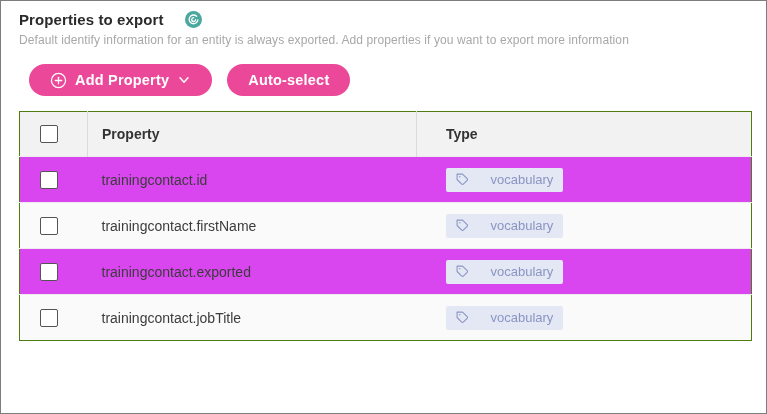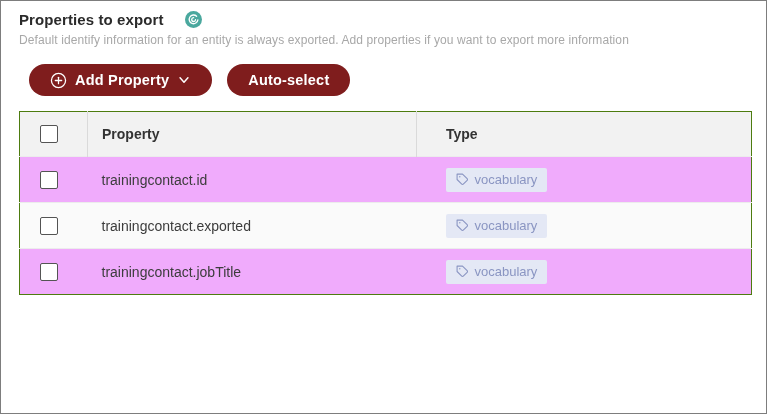--- a/index.html
+++ b/index.html
@@ -39,21 +39,21 @@
   .toolbar { display: flex; align-items: center; gap: 15px; margin-top: 17px; margin-left: 10px; }
   .btn {
     display: inline-flex;
     align-items: center;
     justify-content: center;
     gap: 8px;
     height: 32px;
     padding: 0 21px;
     border: none;
     border-radius: 16px;
-    background: #7f1d1d;
+    background: #ec4899;
     color: #ffffff;
     font-family: inherit;
     font-size: 14.5px;
     font-weight: 600;
     cursor: pointer;
     letter-spacing: 0.2px;
   }
   .btn svg { display: block; }
 
   
@@ -65,42 +65,42 @@
     font-size: 14px;
   }
   .props-table thead tr { height: 45px; background: #f2f2f2; }
   .props-table thead th {
     text-align: left;
     font-weight: 700;
     color: #333333;
     border-left: 1px solid #dadada;
   }
   .props-table thead th:first-child { border-left: none; }
-  .props-table tbody tr { height: 46px; border-top: 1px solid #ececec; background: #f0abfc; }
+  .props-table tbody tr { height: 46px; border-top: 1px solid #ececec; background: #d946ef; }
   .props-table tbody tr:nth-child(even) { background: #fafafa; }
   .col-check { width: 68px; padding-left: 20px; }
   .col-prop  { width: 329px; padding-left: 14px; color: #3c3c3c; }
   .col-type  { padding-left: 29px; }
 
   input[type="checkbox"] {
     appearance: none;
     -webkit-appearance: none;
     width: 18px;
     height: 18px;
     border: 1.6px solid #545454;
     border-radius: 2px;
     background: #ffffff;
     cursor: pointer;
     display: block;
   }
 
   .chip {
     display: inline-flex;
     align-items: center;
-    gap: 6px;
+    gap: 22px;
     height: 24px;
     padding: 0 10px;
     border-radius: 2px;
     background: #e4e8f5;
     color: #8a95c2;
     font-size: 13px;
   }
   .chip svg { display: block; }
 </style>
 </head>
@@ -168,20 +168,37 @@
                 </svg>
               </span>
               <span>vocabulary</span>
             </span>
           </td>
         </tr>
         <tr>
           <td class="col-check">
               <input type="checkbox" style="">
             </td>
+          <td class="col-prop"><span>trainingcontact.firstName</span></td>
+          <td class="col-type">
+            <span class="chip">
+              <span style="display:inline-flex;">
+                <svg width="13" height="13" viewBox="0 0 24 24" fill="none" stroke="#8a95c2" stroke-width="2" stroke-linejoin="round">
+                  <path d="M20.59 13.41l-7.17 7.17a2 2 0 0 1-2.83 0L2 12V2h10l8.59 8.59a2 2 0 0 1 0 2.83z"></path>
+                  <circle cx="7" cy="7" r="1.3" fill="#8a95c2" stroke="none"></circle>
+                </svg>
+              </span>
+              <span>vocabulary</span>
+            </span>
+          </td>
+        </tr>
+        <tr>
+          <td class="col-check">
+              <input type="checkbox" style="">
+            </td>
           <td class="col-prop"><span>trainingcontact.exported</span></td>
           <td class="col-type">
             <span class="chip">
               <span style="display:inline-flex;">
                 <svg width="13" height="13" viewBox="0 0 24 24" fill="none" stroke="#8a95c2" stroke-width="2" stroke-linejoin="round">
                   <path d="M20.59 13.41l-7.17 7.17a2 2 0 0 1-2.83 0L2 12V2h10l8.59 8.59a2 2 0 0 1 0 2.83z"></path>
                   <circle cx="7" cy="7" r="1.3" fill="#8a95c2" stroke="none"></circle>
                 </svg>
               </span>
               <span>vocabulary</span>

